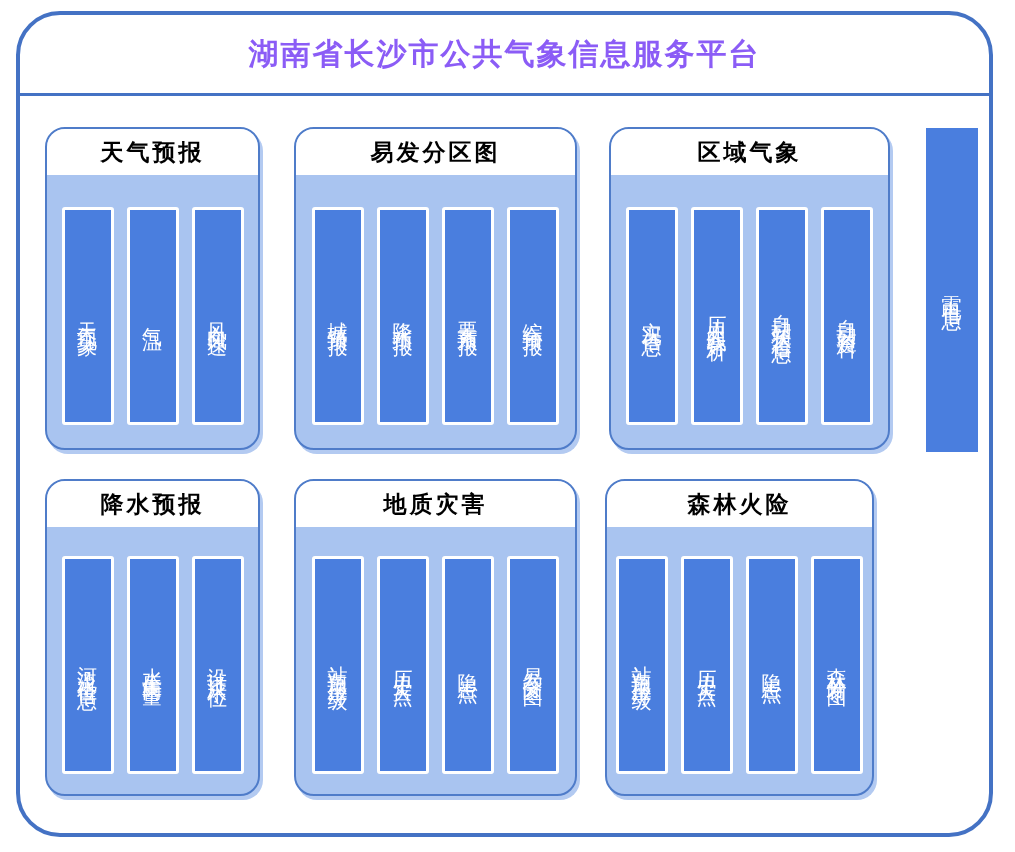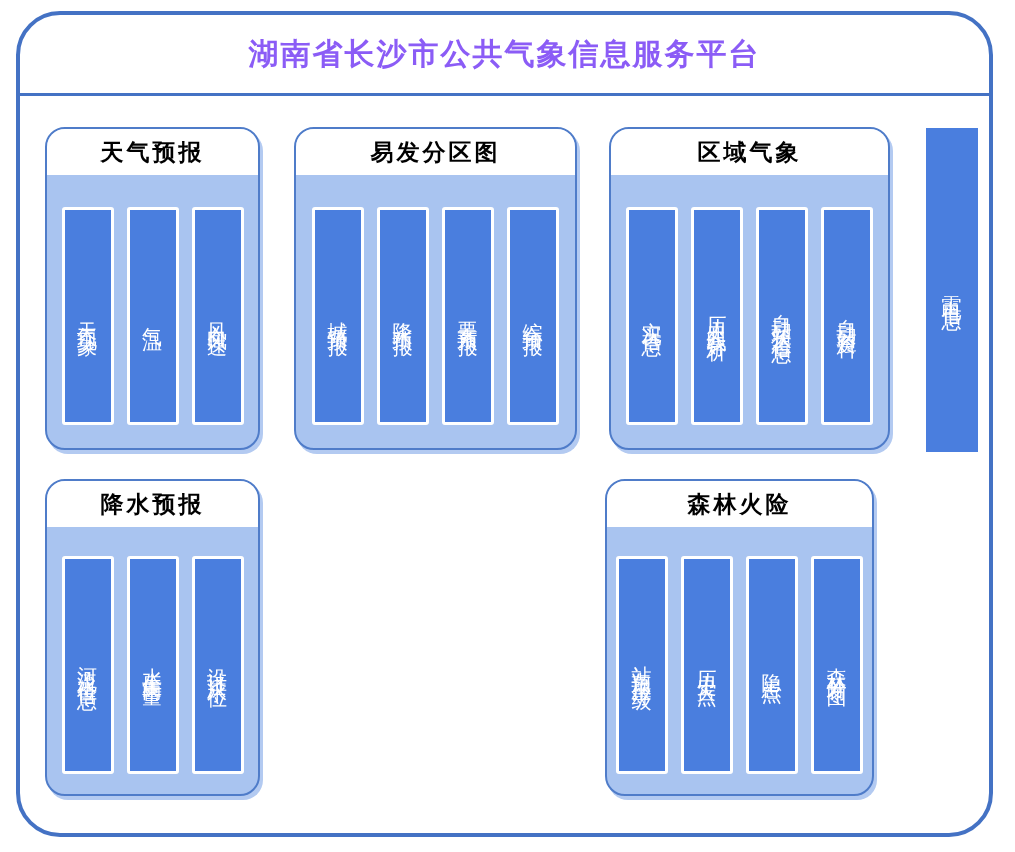--- a/index.html
+++ b/index.html
@@ -171,20 +171,37 @@
         </div>
       <div class="item-bar">
           <span class="v-label">水库集雨量</span>
         </div>
       <div class="item-bar">
           <span class="v-label">设计洪水位</span>
         </div>
     </div>
   </div>
 
+  <div class="panel p4">
+    <div class="panel-header">地质灾害</div>
+    <div class="panel-body">
+      <div class="item-bar">
+          <span class="v-label">站点预报等级</span>
+        </div>
+      <div class="item-bar">
+          <span class="v-label">历史灾点</span>
+        </div>
+      <div class="item-bar">
+          <span class="v-label">隐患点</span>
+        </div>
+      <div class="item-bar">
+          <span class="v-label">易发分区图</span>
+        </div>
+    </div>
+  </div>
 
   <div class="panel p5">
     <div class="panel-header">森林火险</div>
     <div class="panel-body">
       <div class="item-bar">
           <span class="v-label">站点预报等级</span>
         </div>
       <div class="item-bar">
           <span class="v-label">历史灾点</span>
         </div>

